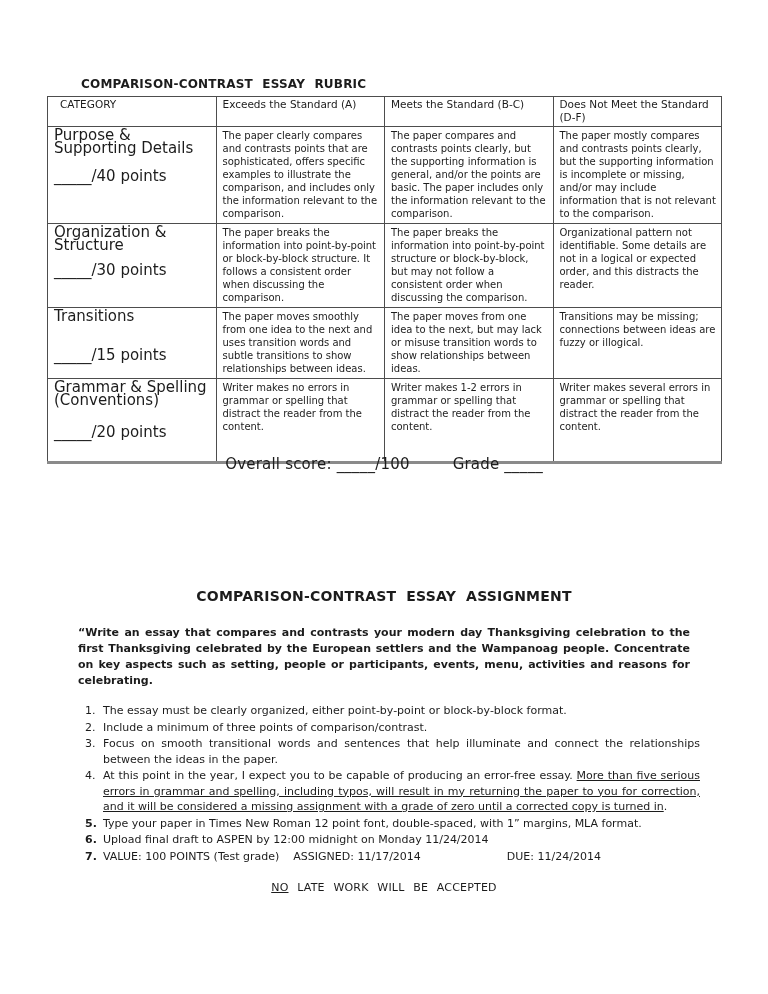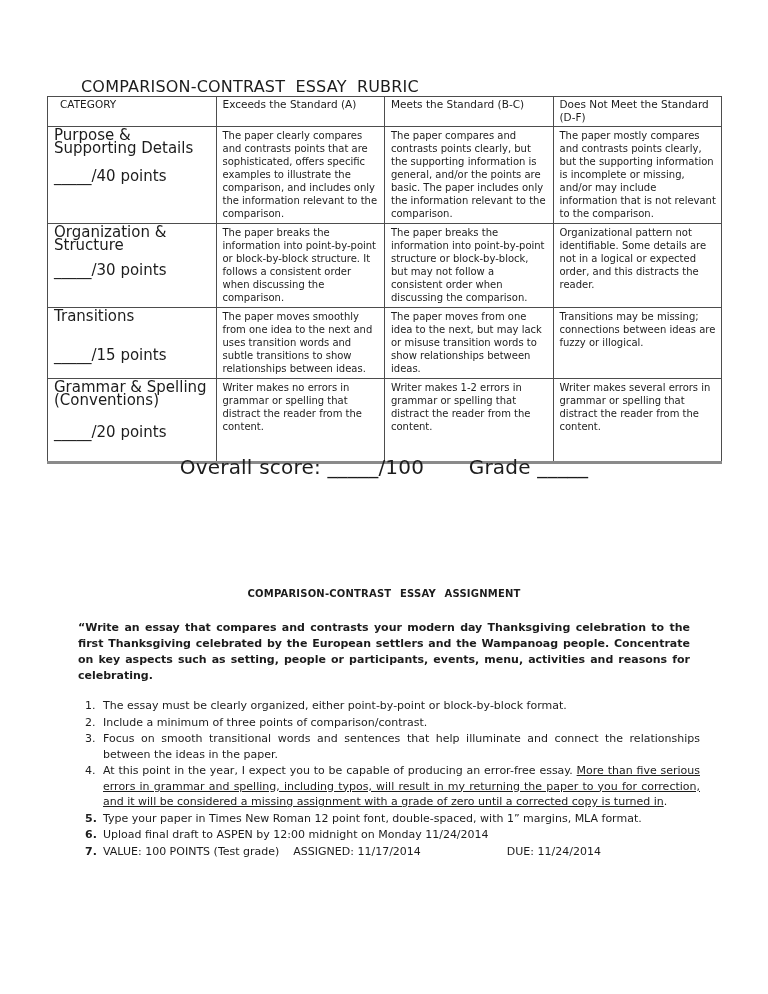--- a/index.html
+++ b/index.html
@@ -11,21 +11,21 @@
     font-family:"DejaVu Sans","Liberation Sans",sans-serif;
     overflow:hidden;
   }
   
   .name-line{position:absolute;top:46px;left:292px;font-size:11px;white-space:nowrap;}
   .name-label{font-weight:bold;letter-spacing:.2px;}
   .name-blank{font-weight:bold;letter-spacing:.5px;margin-left:8px;}
   
   .rubric-title{
     position:absolute;top:77px;left:81px;
-    font-size:16px;font-weight:normal;word-spacing:5px;letter-spacing:.2px;
+    font-size:12px;font-weight:bold;word-spacing:5px;letter-spacing:.2px;
   }
   
   table.rubric{
     position:absolute;top:96px;left:47px;
     width:675px;border-collapse:collapse;table-layout:fixed;
     font-size:10px;line-height:13px;
     border:1px solid #4d4d4d;
     border-bottom:3px solid #8a8a8a;
   }
   table.rubric th, table.rubric td{
@@ -43,27 +43,27 @@
   table.rubric tbody tr:nth-child(4){height:84px;}
   td.cat-cell{font-size:15px;}
   .cat-points{display:block;}
   tr:nth-child(1) .cat-points{margin-top:15px;}
   tr:nth-child(2) .cat-points{margin-top:12px;}
   tr:nth-child(3) .cat-points{margin-top:26px;}
   tr:nth-child(4) .cat-points{margin-top:19px;}
   
   .overall-line{
     position:absolute;top:455px;left:0;width:100%;
-    text-align:center;font-size:20px;letter-spacing:.2px;
+    text-align:center;font-size:15px;letter-spacing:.2px;
   }
   .overall-line .grade{margin-left:38px;}
   
   .assignment{position:absolute;top:588px;left:0;width:100%;}
   .assign-title{
-    text-align:center;font-size:10px;font-weight:bold;
+    text-align:center;font-size:14px;font-weight:bold;
     word-spacing:5px;letter-spacing:.2px;margin:0 0 21px 0;
   }
   .assign-intro{
     margin:5px 78px;
     font-size:11px;line-height:16px;text-align:justify;font-weight:bold;
   }
   .assign-list{margin:14px 68px 0 85px;font-size:11px;line-height:15.5px;}
   .assign-item{display:flex;margin:0 0 1px 0;}
   .item-num{flex:0 0 18px;}
   .item-num.bold{font-weight:bold;}
@@ -163,15 +163,16 @@
         </div>
         <div class="assign-item">
           <span class="item-num bold">6.</span>
           <span class="item-text"><span>Upload final draft to ASPEN by 12:00 midnight on Monday 11/24/2014</span></span>
         </div>
         <div class="assign-item">
           <span class="item-num bold">7.</span>
           <span class="item-text"><span class="seg-b">VALUE: 100 POINTS (Test grade)</span><span class="seg-b" style="margin-left: 14px;">ASSIGNED: 11/17/2014</span><span class="seg-b" style="margin-left: 86px;">DUE: 11/24/2014</span></span>
         </div>
       </div>
+    <div class="footer-line" id="footer-line"><span class="seg-b seg-u">NO</span><span class="seg-b"> LATE WORK WILL BE ACCEPTED</span></div>
   </div>
 
 </div>
 
 </body></html>

